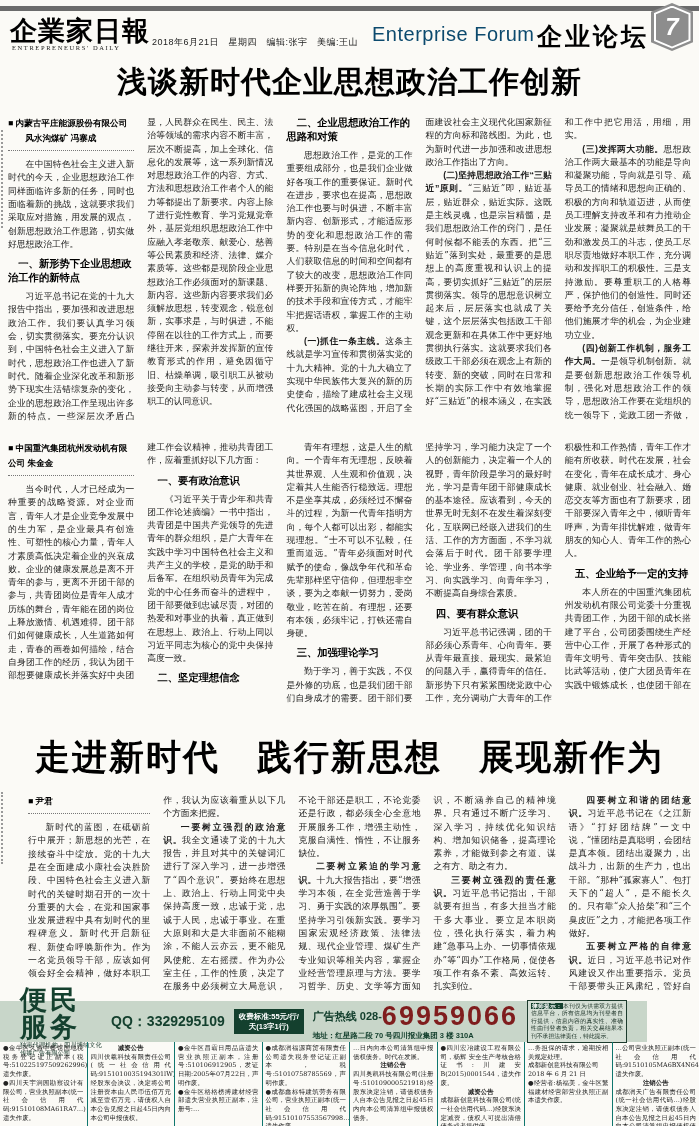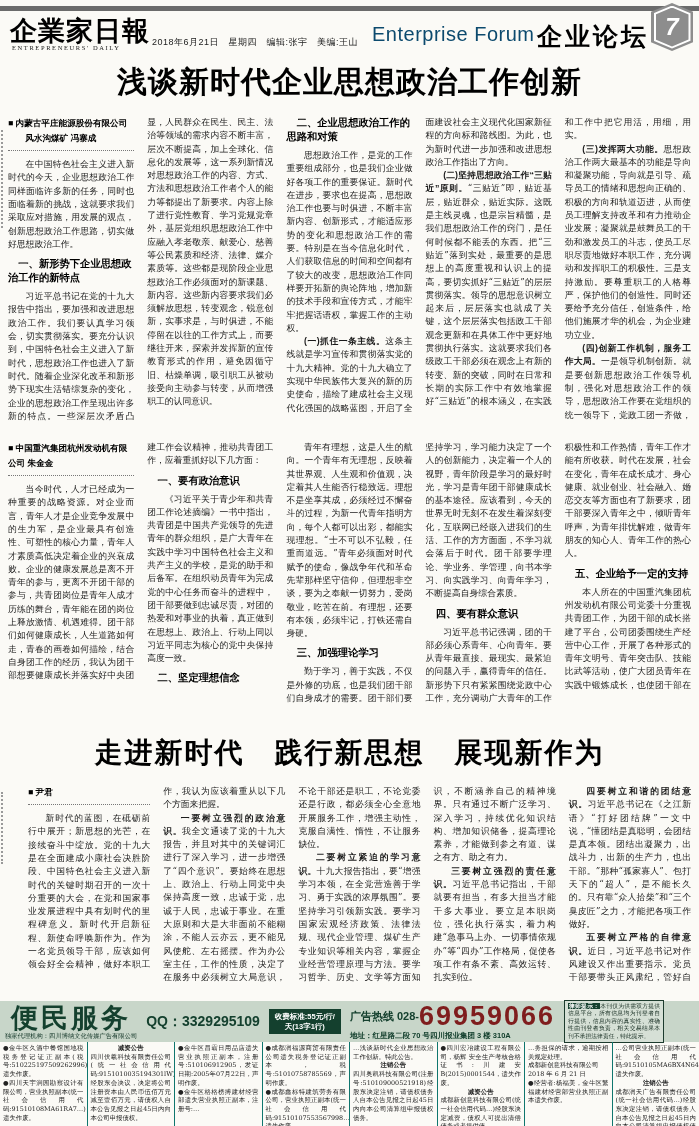--- a/index.html
+++ b/index.html
@@ -17,36 +17,36 @@
   .shield{clip-path:polygon(50% 0,100% 18%,100% 82%,50% 100%,0 82%,0 18%);
           display:flex;align-items:center;justify-content:center;}
   .s1{width:42px;height:48px;background:#8d8d8d;}
   .s2{width:37px;height:43px;background:#fff;}
   .s3{width:33px;height:39px;background:#8d8d8d;color:#fff;font:700 24px "Liberation Sans",sans-serif;font-style:italic;}
   
   .article{position:absolute;left:8px;width:683px;}
   .art-title{margin:0;text-align:center;font-weight:900;color:#000;font-family:"DejaVu Serif",serif;}
   #article-0{top:62px;} #article-0 .art-title{font-size:30px;letter-spacing:1px;}
   #article-1{top:428px;} #article-1 .art-title{font-size:34px;letter-spacing:5px;}
-  #article-2{top:734px;} #article-2 .art-title{font-size:28px;letter-spacing:2px;}
+  #article-2{top:734px;} #article-2 .art-title{font-size:35px;letter-spacing:2px;}
   .cols{margin-top:13px;column-gap:13px;column-count:5;column-fill:auto;overflow:hidden;}
   #article-0 .cols{height:308px;}
   #article-1 .cols{height:266px;}
   #article-2 .cols{height:206px;margin-left:20px;}
   .byline{font:700 8.6px "Liberation Sans",sans-serif;color:#000;border-bottom:1px dotted #777;
           padding-bottom:4px;margin-bottom:7px;line-height:1.75;}
   .byline .byline2{text-indent:2em;}
   .para{margin:0;font-size:8.8px;line-height:13.3px;text-align:justify;text-indent:2em;}
   .para .lead{font-family:"Liberation Sans",sans-serif;font-weight:700;}
   .head{font:700 10.3px/14px "Liberation Sans",sans-serif;color:#000;margin:6px 0 5px;text-indent:1em;}
   .vdots{position:absolute;left:1px;border-left:2px dotted #999;width:0;}
   #vd1{top:130px;height:98px;} #vd2{top:792px;height:72px;}
   
-  .svcbar{position:absolute;left:0;top:1001px;width:699px;height:41px;background:#c8d6c9;
-          display:flex;align-items:center;gap:9px;padding:0 5px;box-sizing:border-box;color:#14402e;}
+  .svcbar{position:absolute;left:0;top:1001px;width:647px;height:41px;background:#c8d6c9;
+          display:flex;align-items:center;gap:9px;padding:0 20px;box-sizing:border-box;color:#14402e;}
   .svc-left{display:flex;flex-direction:column;align-items:center;}
   .svc-title{font:900 27px/27px "DejaVu Serif",serif;letter-spacing:3px;color:#14402e;}
   .svc-agency{font:6.3px/8px "Liberation Sans",sans-serif;color:#123527;margin-top:1px;}
   .svc-qq{font:700 14px "Liberation Sans",sans-serif;white-space:nowrap;}
   .svc-fee{background:#14402e;color:#fff;font:700 7.5px/9.5px "Liberation Sans",sans-serif;
            padding:3px 4px;max-width:64px;text-align:center;}
   .svc-hot{display:flex;flex-direction:column;}
   .hot-row{display:flex;align-items:center;}
   .hot-label{font:700 11px "Liberation Sans",sans-serif;white-space:nowrap;}
   .hot-num{font:900 27px/27px "Liberation Sans",sans-serif;letter-spacing:2px;color:#7f1d1d;}
@@ -167,21 +167,21 @@
       </div>
       <div class="ad-col">
         <div class="ad-p">●金牛区昌霸日用品店遗失营业执照正副本，注册号:510106912905，发证日期:2005年07月22日，声明作废。</div>
         <div class="ad-p">●金牛区格格榜搏建材经营部遗失营业执照正副本，注册号:…</div>
       </div>
       <div class="ad-col">
         <div class="ad-p">●成都润福源商贸有限责任公司遗失税务登记证正副本，税号:51010758785569，声明作废。</div>
         <div class="ad-p">●成都鑫标特建筑劳务有限公司，营业执照正副本(统一社会信用代码:91510107553567998…)遗失作废。</div>
       </div>
       <div class="ad-col">
-        <div class="ad-p">…浅谈新时代企业思想政治工作创新。特此公告。</div>
+        <div class="ad-p">…日内向本公司清算组申报债权债务。时代在发展。</div>
         <div class="ad-h">注销公告</div>
         <div class="ad-p">四川奥凯科技有限公司(注册号:510109000521918)经股东决定注销，请债权债务人自本公告见报之日起45日内向本公司清算组申报债权债务。</div>
       </div>
       <div class="ad-col">
         <div class="ad-p">●四川宏冶建设工程有限公司，杨辉 安全生产考核合格证书:川建安B(2015)0001544，遗失作废。</div>
         <div class="ad-h">减资公告</div>
         <div class="ad-p">成都新创意科技有限公司(统一社会信用代码…)经股东决定减资，债权人可提出清偿债务或者提供债…</div>
       </div>
       <div class="ad-col">
         <div class="ad-p">…务担保的请求，逾期按相关规定处理。</div>

